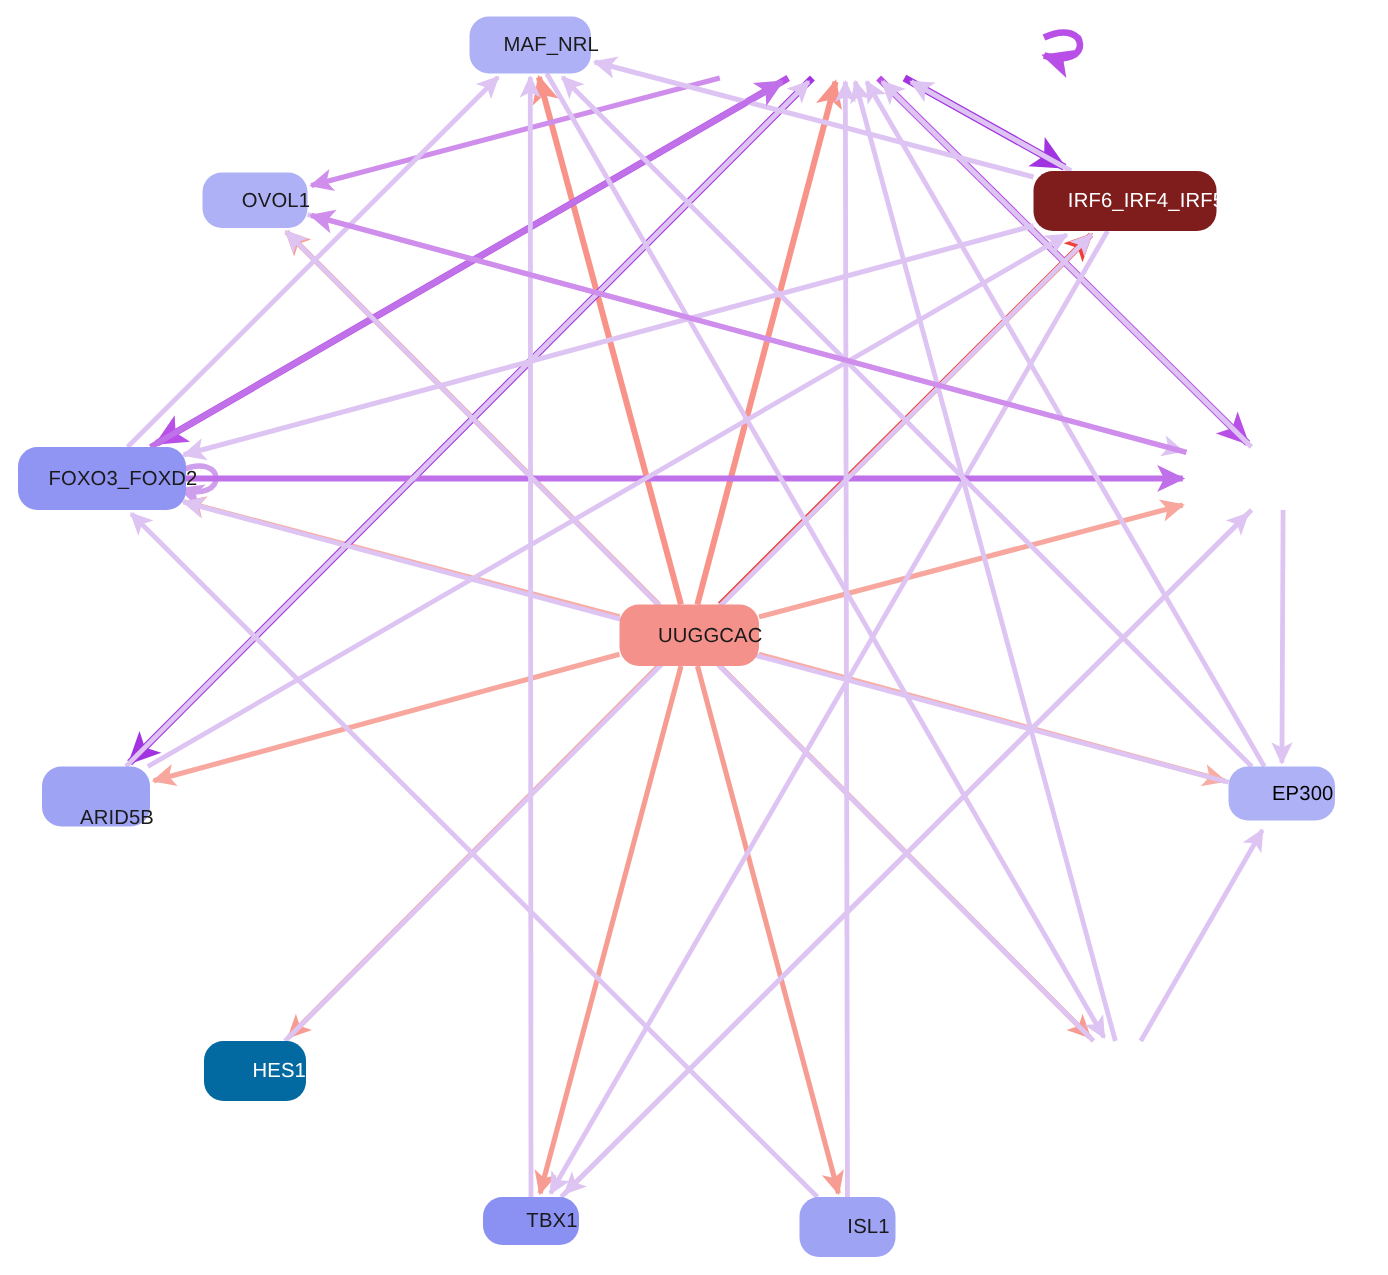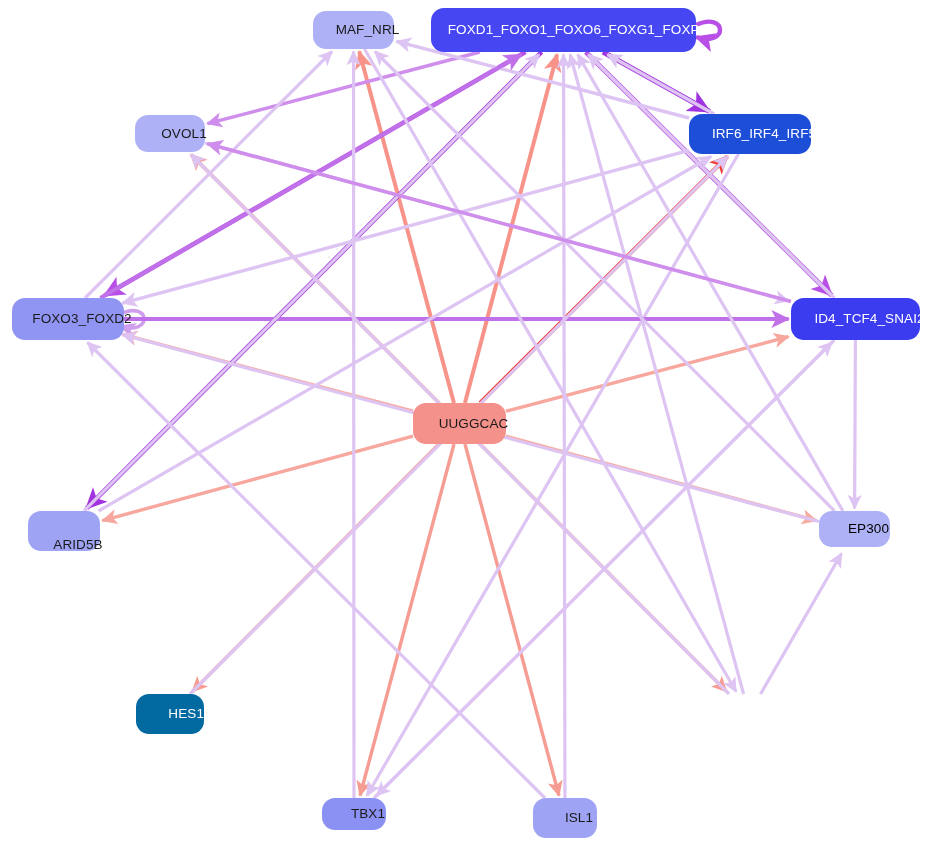--- a/index.html
+++ b/index.html
@@ -136,34 +136,28 @@
       <path d="M 98.56 511.00 L 711.12 156.50" fill="none" stroke="#ddc4f2" stroke-width="3.2" stroke-linecap="butt" marker-end="url(#mddc4f2)"></path>
       <path d="M 205.00 142.97 L 788.50 300.87" fill="none" stroke="#ddc4f2" stroke-width="3.2" stroke-linecap="butt" marker-end="url(#mddc4f2)"></path>
       <path d="M 364.49 49.00 L 735.99 691.50" fill="none" stroke="#ddc4f2" stroke-width="3.2" stroke-linecap="butt" marker-end="url(#mddc4f2)"></path>
       <path d="M 190.00 694.00 L 727.50 156.50" fill="none" stroke="#ddc4f2" stroke-width="3.2" stroke-linecap="butt" marker-end="url(#mddc4f2)"></path>
       <path d="M 791.00 301.55 L 207.50 143.65" fill="none" stroke="#cf8eec" stroke-width="3.6" stroke-linecap="butt" marker-end="url(#mcf8eec)"></path>
     </svg>
   <div id="node-layer">
       <div class="node" style="left: 313px; top: 11px; width: 81px; height: 38px; background: rgb(174, 177, 245); color: rgb(26, 26, 26);">
         <span class="node-label">MAF_NRL</span>
       </div>
-      <div class="node" style="left: 431px; top: 8px; width: 265px; height: 44px; background: rgb(70, 70, 242); color: rgb(255, 255, 255);">
-        <span class="node-label">FOXD1_FOXO1_FOXO6_FOXG1_FOXP1</span>
-      </div>
       <div class="node" style="left: 135px; top: 115px; width: 70px; height: 37px; background: rgb(174, 177, 245); color: rgb(26, 26, 26);">
         <span class="node-label">OVOL1</span>
       </div>
-      <div class="node" style="left: 689px; top: 114px; width: 122px; height: 40px; background: #1d4ed8; color: rgb(255, 255, 255);">
+      <div class="node" style="left: 689px; top: 114px; width: 122px; height: 40px; background: #7f1d1d; color: rgb(255, 255, 255);">
         <span class="node-label">IRF6_IRF4_IRF5</span>
       </div>
       <div class="node" style="left: 12px; top: 298px; width: 112px; height: 42px; background: rgb(144, 149, 243); color: rgb(26, 26, 26);">
         <span class="node-label">FOXO3_FOXD2</span>
-      </div>
-      <div class="node" style="left: 791px; top: 298px; width: 129px; height: 42px; background: rgb(59, 59, 240); color: rgb(255, 255, 255);">
-        <span class="node-label">ID4_TCF4_SNAI2</span>
       </div>
       <div class="node" style="left: 413px; top: 403px; width: 93px; height: 41px; background: rgb(244, 145, 138); color: rgb(26, 26, 26);">
         <span class="node-label">UUGGCAC</span>
       </div>
       <div class="node" style="left: 28px; top: 511px; width: 72px; height: 40px; background: rgb(158, 163, 244); color: rgb(26, 26, 26); align-items: flex-end;">
         <span class="node-label">ARID5B</span>
       </div>
       <div class="node" style="left: 819px; top: 511px; width: 71px; height: 36px; background: rgb(174, 177, 245); color: #000000;">
         <span class="node-label">EP300</span>
       </div>

